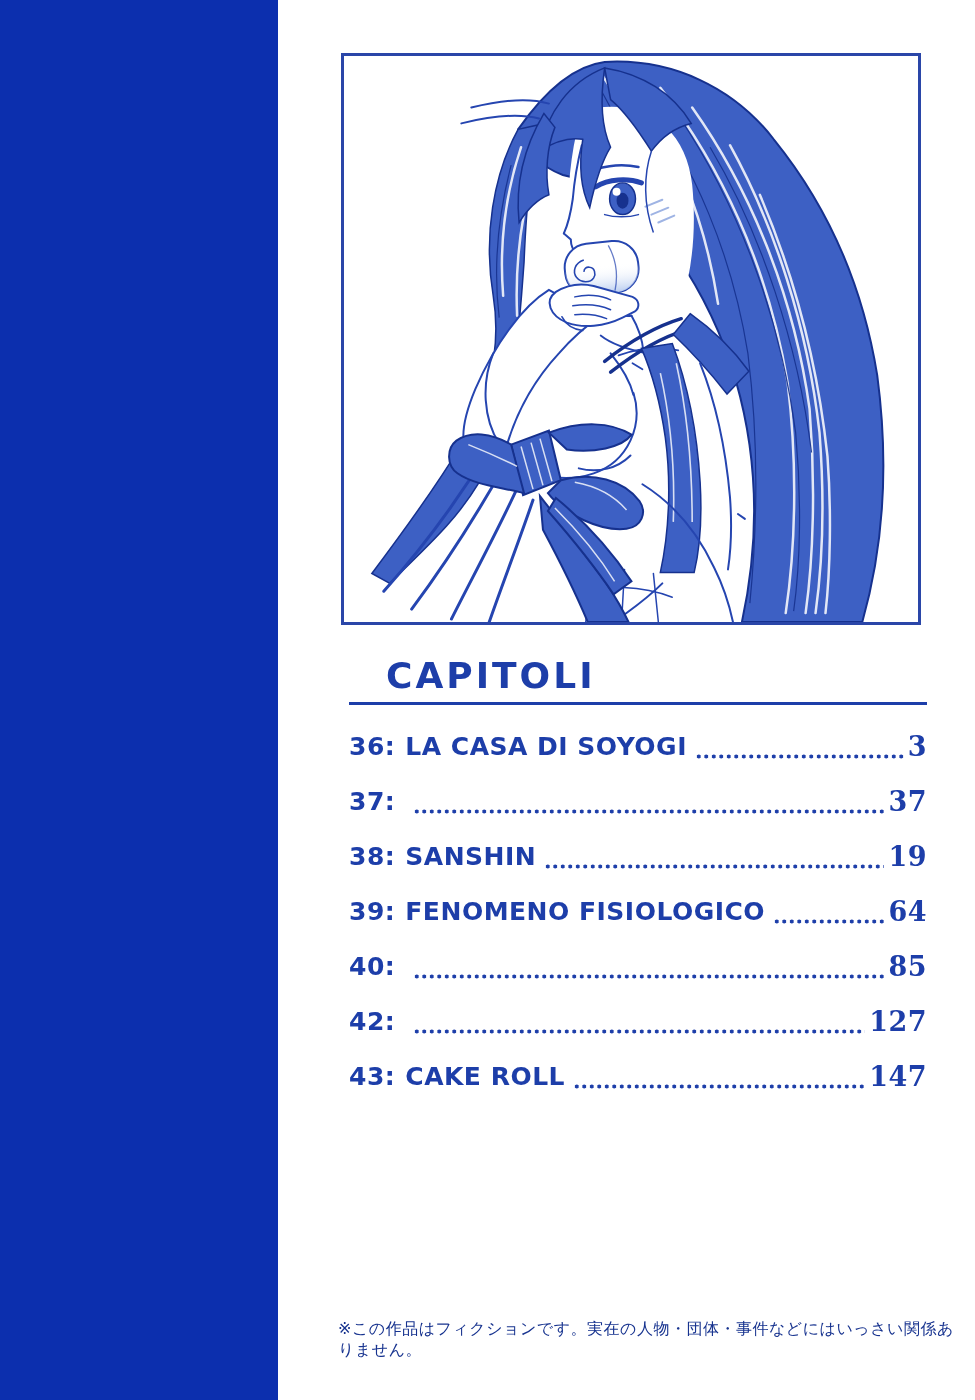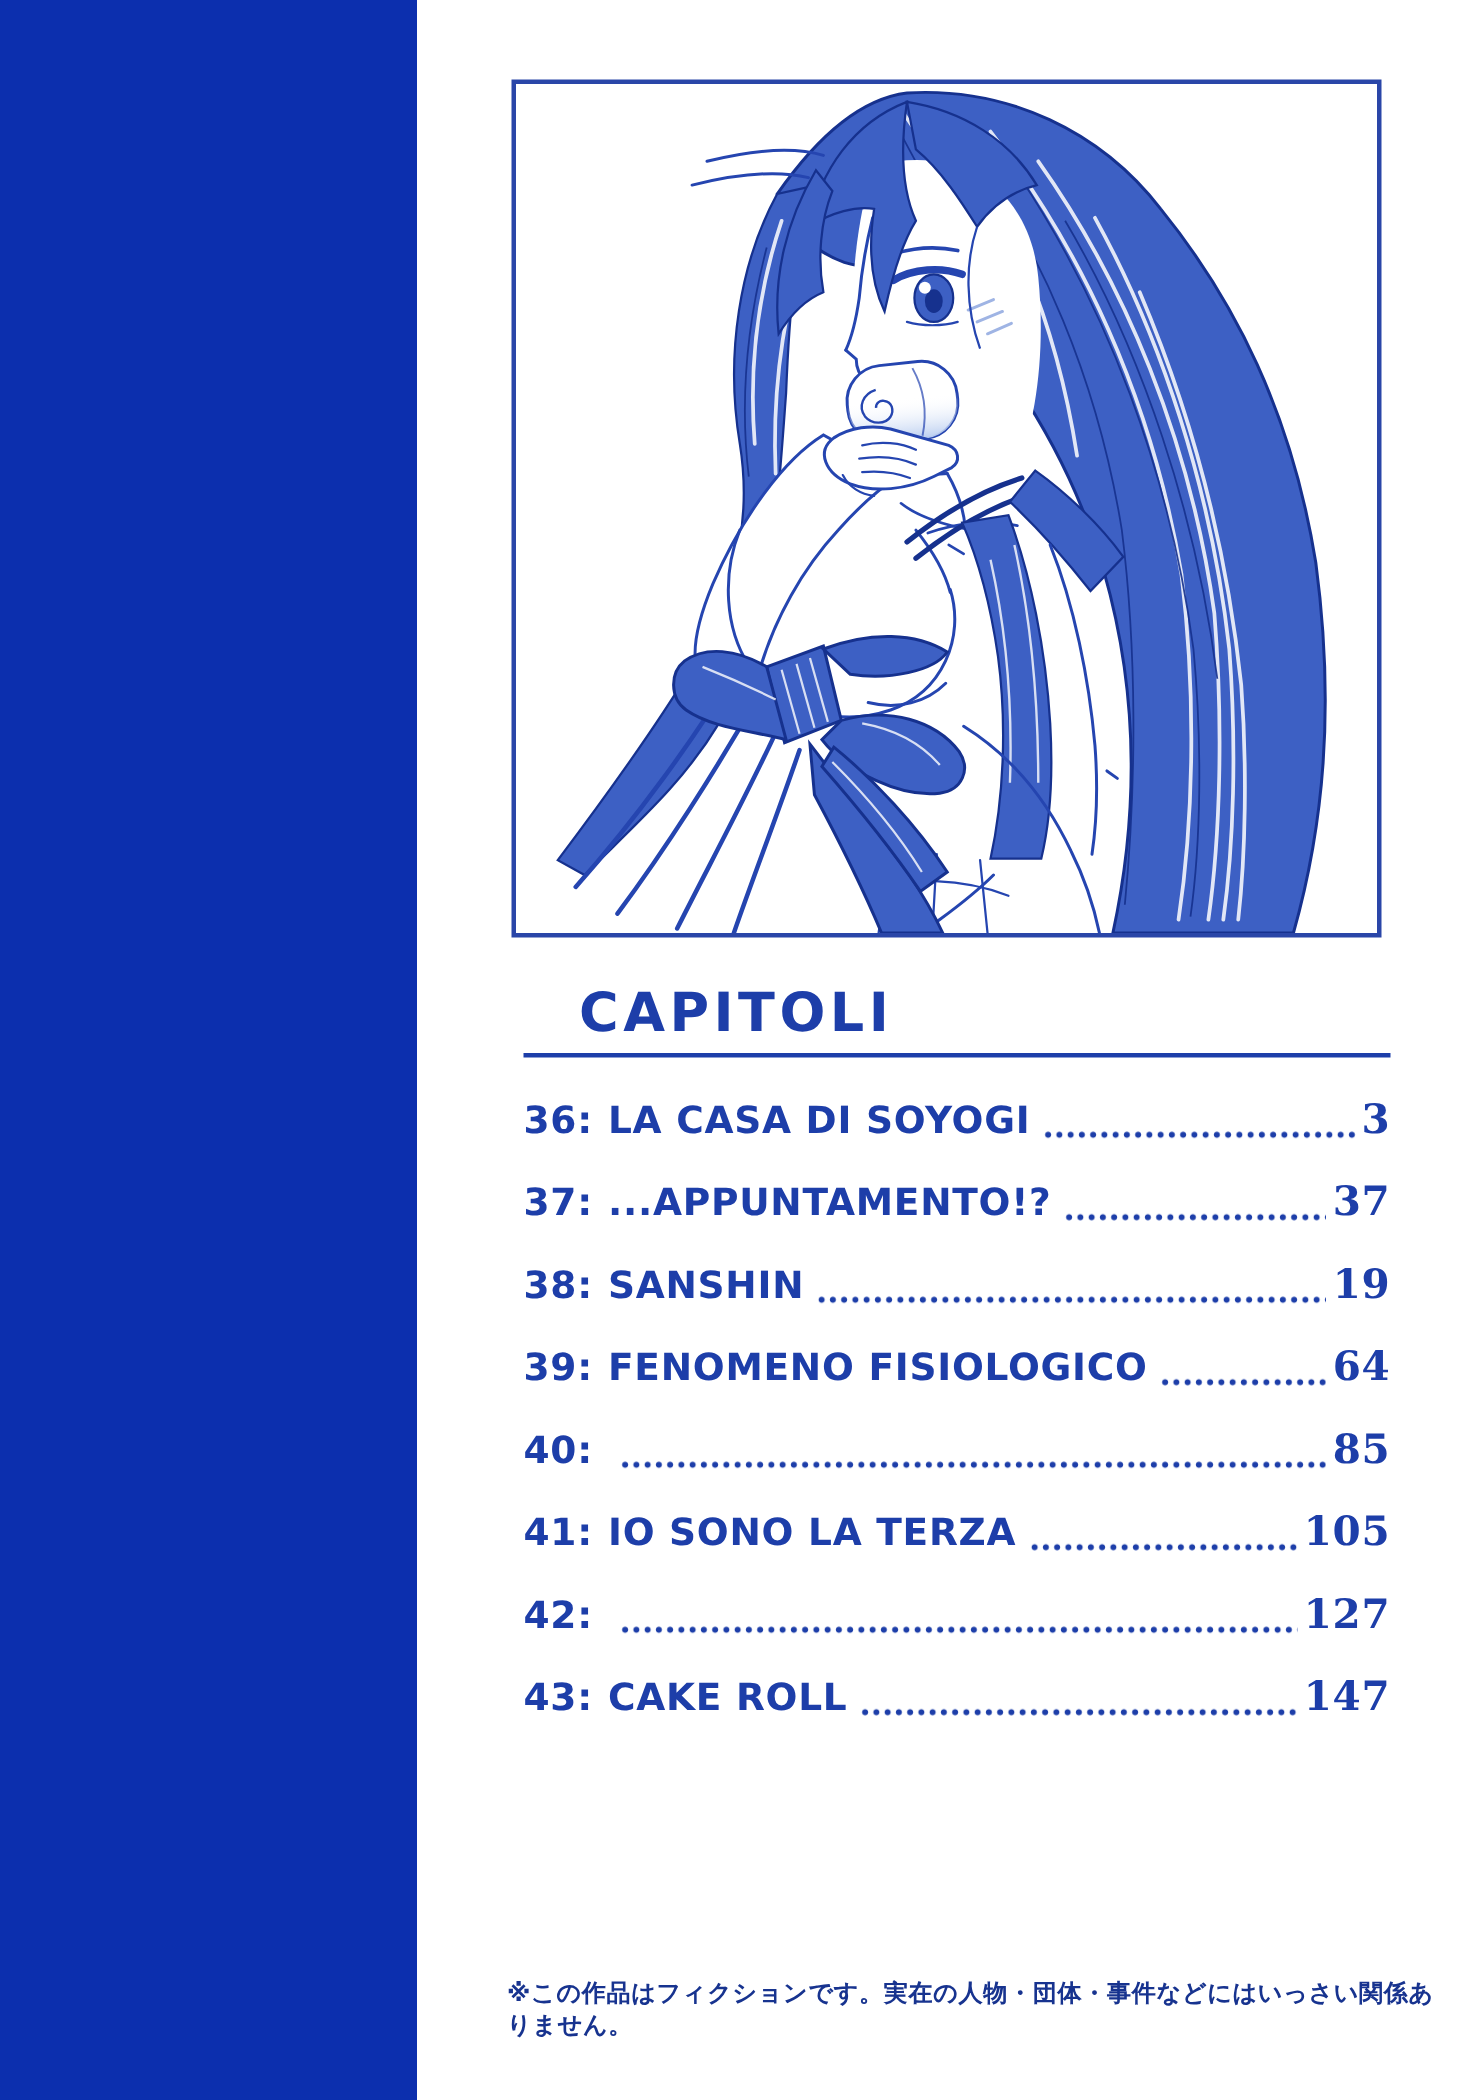--- a/index.html
+++ b/index.html
@@ -31,21 +31,21 @@
   .toc-row{display:flex;align-items:center;height:55px;white-space:nowrap;
     font-weight:bold;font-size:25px;letter-spacing:0.5px;}
   .chap-num{margin-right:10px;}
   .dots{flex:1;height:55px;margin:0 4px 0 8px;
     background-image:radial-gradient(circle,var(--text-blue) 1.7px,transparent 2.3px);
     background-size:7.5px 55px;background-repeat:repeat-x;
     background-position:left calc(50% + 10px);}
   .page-num{font-family:"DejaVu Serif", serif;font-size:27px;font-weight:bold;}
 
   .footer{position:absolute;left:338px;top:1319px;width:620px;
-    font-size:16px;font-weight:bold;color:var(--footer-blue);letter-spacing:0.5px;}
+    font-size:16px;font-weight:normal;color:var(--footer-blue);letter-spacing:0.5px;}
 </style>
 </head>
 <body>
 
 <div class="sidebar"></div>
 
 <div class="frame">
   <svg viewBox="0 0 577 571" preserveAspectRatio="none">
     <defs>
       <linearGradient id="bunshade" x1="0" y1="0" x2="0" y2="1">
@@ -220,21 +220,20 @@
   <div class="toc-rule"></div>
   <div class="toc-list">
     <div class="toc-row">
       <span class="chap-num">36:</span>
         <span class="chap-title">LA CASA DI SOYOGI</span>
         <span class="dots"></span>
         <span class="page-num">3</span>
     </div>
     <div class="toc-row">
       <span class="chap-num">37:</span>
-        <span class="chap-title">...APPUNTAMENTO!?</span>
         <span class="dots"></span>
         <span class="page-num">37</span>
     </div>
     <div class="toc-row">
       <span class="chap-num">38:</span>
         <span class="chap-title">SANSHIN</span>
         <span class="dots"></span>
         <span class="page-num">19</span>
     </div>
     <div class="toc-row">
@@ -242,26 +241,20 @@
         <span class="chap-title">FENOMENO FISIOLOGICO</span>
         <span class="dots"></span>
         <span class="page-num">64</span>
     </div>
     <div class="toc-row">
       <span class="chap-num">40:</span>
         <span class="dots"></span>
         <span class="page-num">85</span>
     </div>
     <div class="toc-row">
-      <span class="chap-num">41:</span>
-        <span class="chap-title">IO SONO LA TERZA</span>
-        <span class="dots"></span>
-        <span class="page-num">105</span>
-    </div>
-    <div class="toc-row">
       <span class="chap-num">42:</span>
         <span class="dots"></span>
         <span class="page-num">127</span>
     </div>
     <div class="toc-row">
       <span class="chap-num">43:</span>
         <span class="chap-title">CAKE ROLL</span>
         <span class="dots"></span>
         <span class="page-num">147</span>
     </div>

